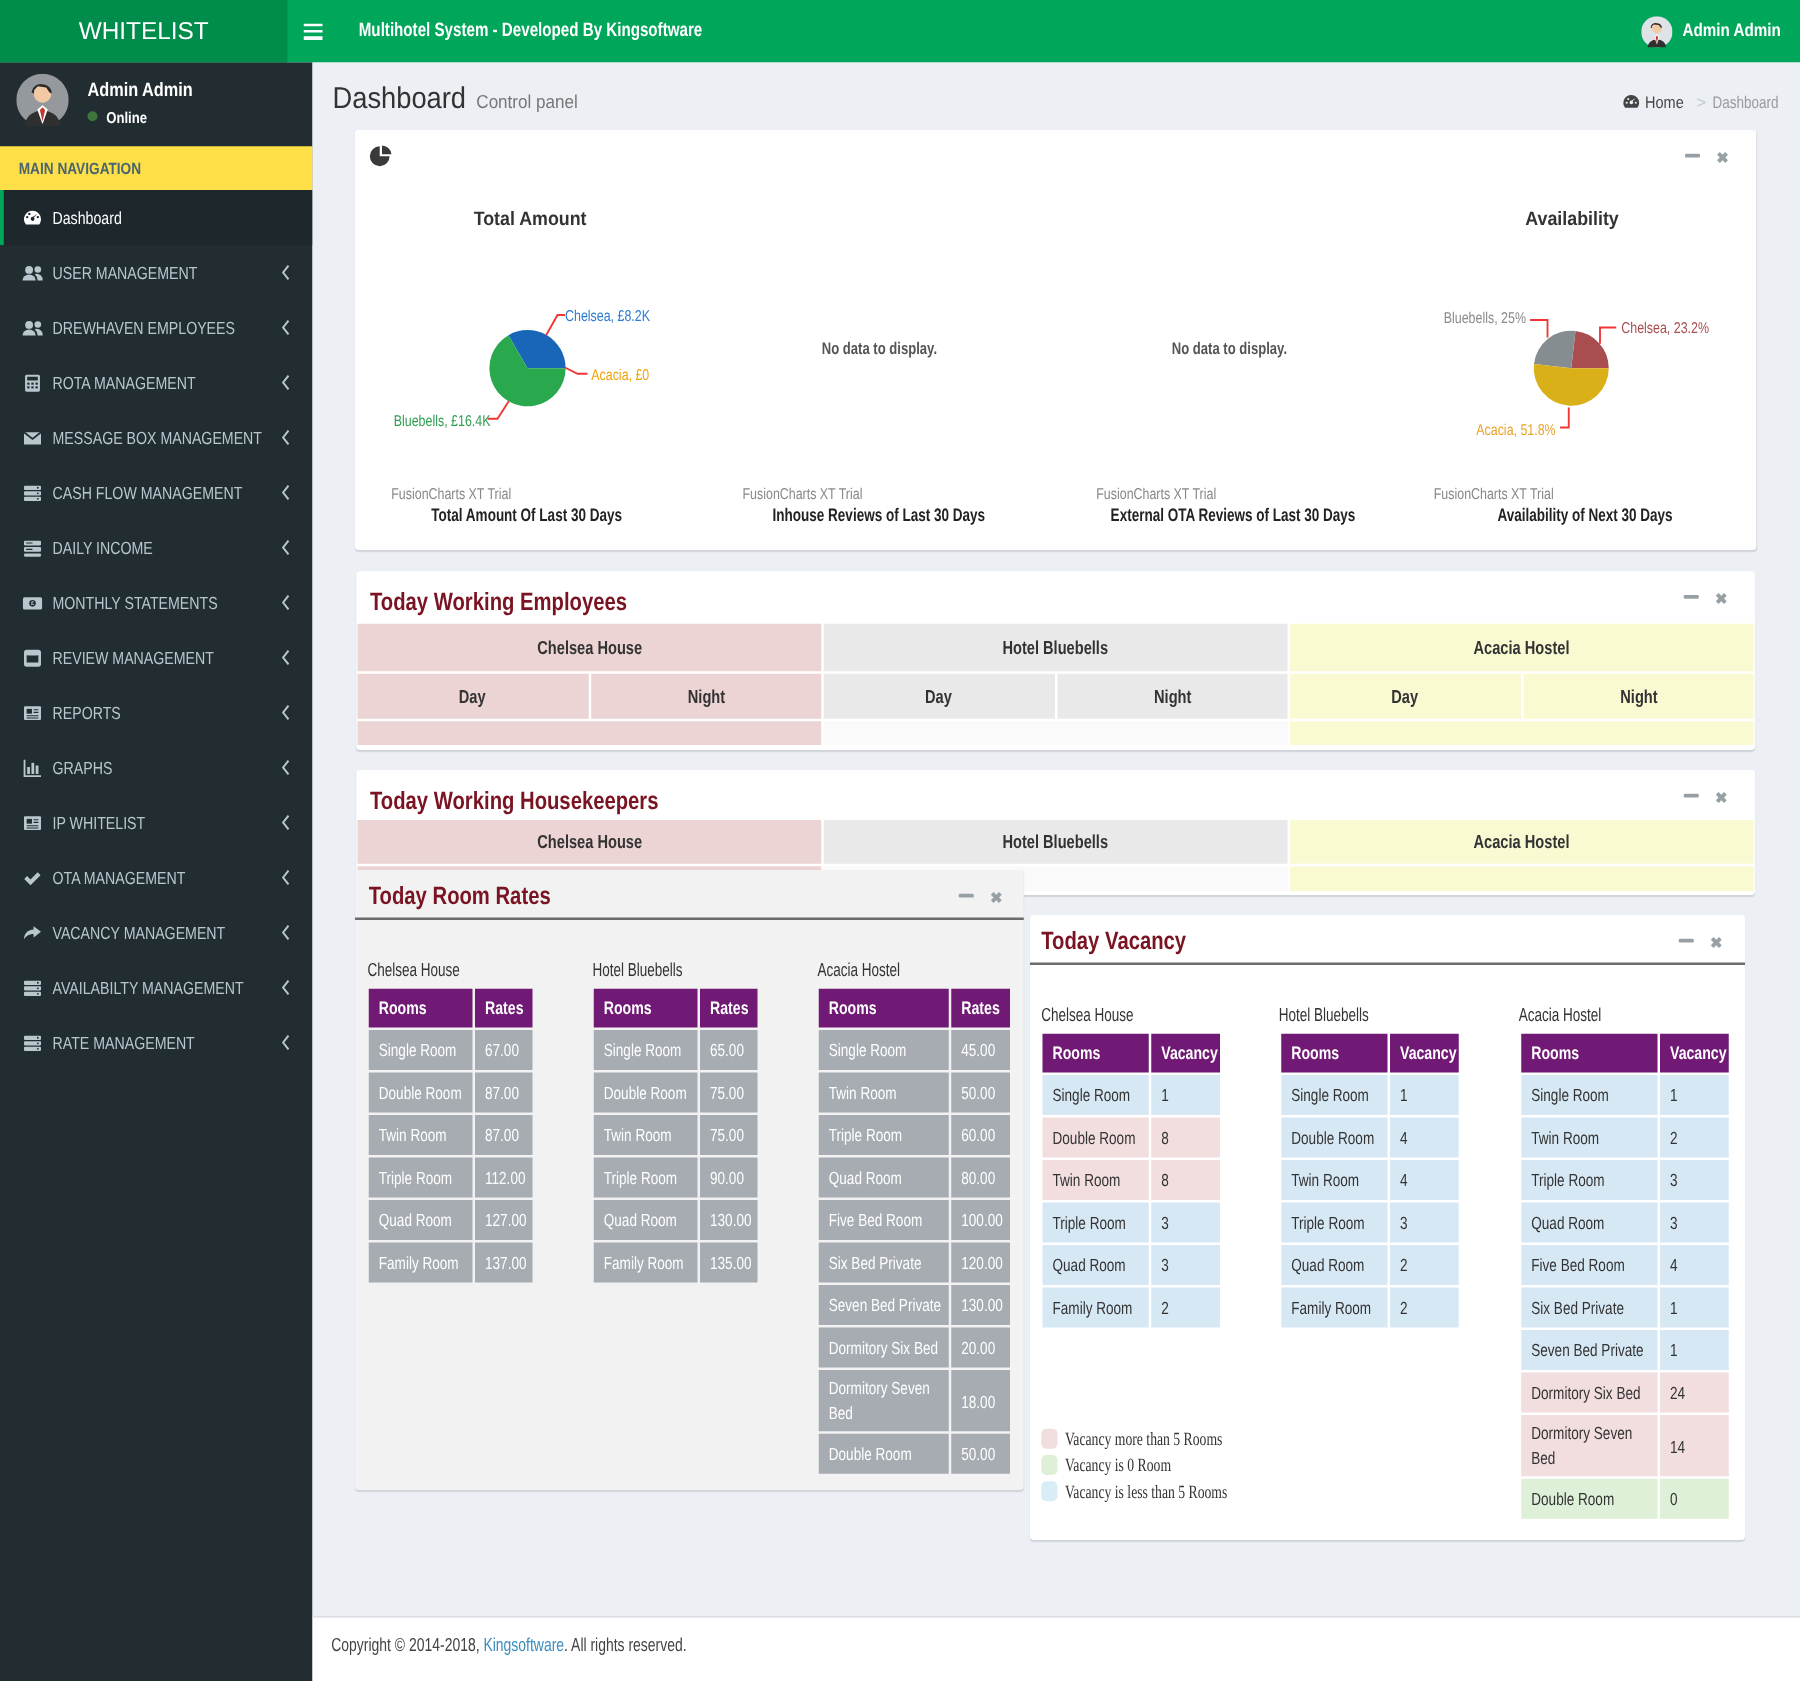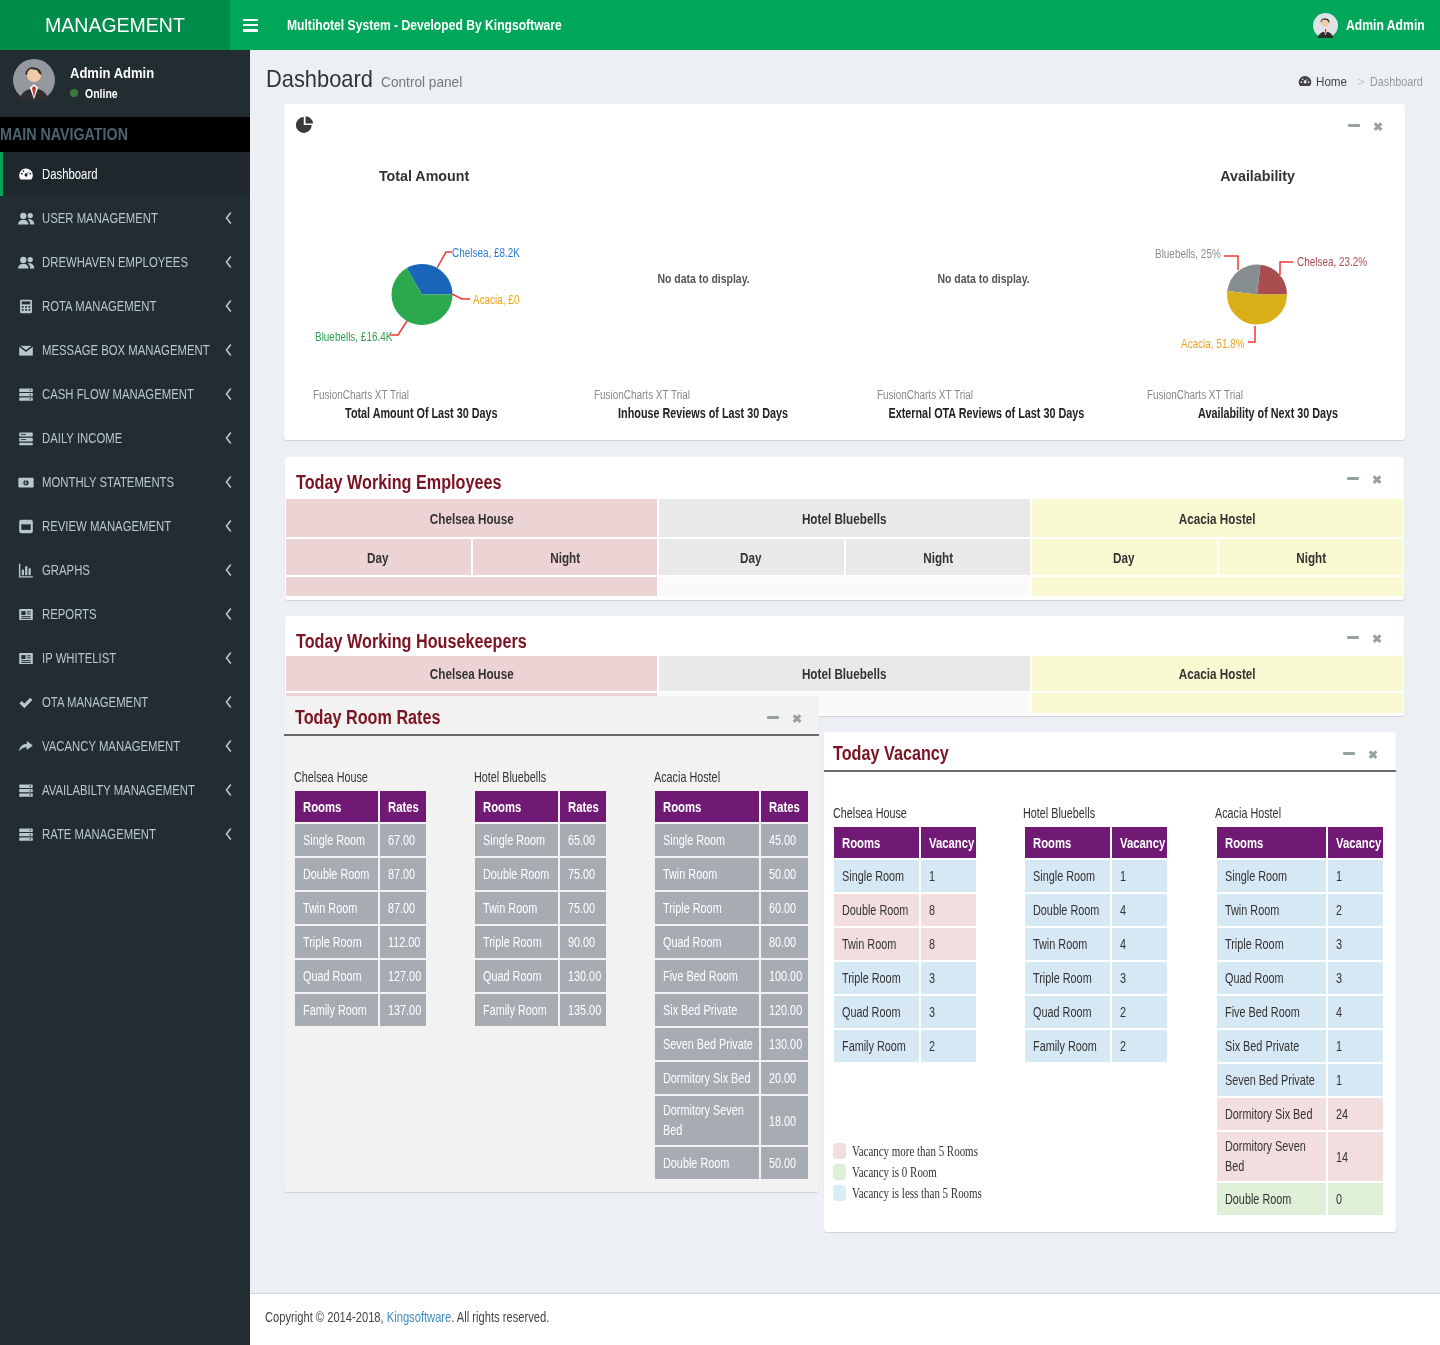--- a/index.html
+++ b/index.html
@@ -17,21 +17,21 @@
 .navtitle .sx { transform:scaleX(0.782); }
 .hdr-user { position:absolute; left:1313px; top:0; height:50px; display:flex; align-items:center; }
 .hdr-user b { color:#fff; font-size:14.5px; margin-left:8px; display:inline-block; transform:scaleX(0.84); transform-origin:0 50%; }
 
 
 .sidebar { position:absolute; left:0; top:50px; width:250px; height:1295px; background:#222d32; }
 .uname { position:absolute; left:70px; top:14px; color:#fff; font-size:15.5px; font-weight:bold; transform:scaleX(0.84); transform-origin:0 50%; }
 .ustat { position:absolute; left:70px; top:37px; color:#fff; font-size:12.5px; font-weight:bold; }
 .ustat .sx { transform:scaleX(0.84); }
 .udot { display:inline-block; width:8px; height:8px; border-radius:50%; background:#3c763d; margin-right:7px; vertical-align:1px; }
-.navlabel { position:absolute; left:0; top:67px; width:250px; height:35px; background:#000000; color:#4b646f; font-size:17px; font-weight:bold; line-height:35px; }
+.navlabel { position:absolute; left:0; top:67px; width:250px; height:35px; background:#fde047; color:#4b646f; font-size:13px; font-weight:bold; line-height:35px; padding-left:15px; }
 .navlabel .sx { transform:scaleX(0.84); }
 .menu { position:absolute; left:0; top:102px; width:250px; list-style:none; }
 .menu li { position:relative; height:44px; line-height:44px; color:#b8c7ce; font-size:14px; border-left:3px solid transparent; }
 .menu li.active { background:#1e282c; border-left-color:#00a65a; color:#fff; }
 .menu li .mi { position:absolute; left:14px; top:14px; width:18px; height:17px; }
 .menu li .mt { position:absolute; left:39px; top:0; white-space:nowrap; transform:scaleX(0.81); transform-origin:0 50%; }
 .menu li .chev { position:absolute; right:18px; top:15px; width:7px; height:14px; }
 
 
 .content-bg { position:absolute; left:250px; top:50px; width:1190px; height:1243px; background:#ecf0f5; }
@@ -91,21 +91,21 @@
 
 
 .footer { position:absolute; left:250px; top:1293px; width:1190px; height:52px; background:#fff; border-top:1px solid #d2d6de; font-size:15px; color:#444; padding:14px 0 0 15px; }
 .footer a { color:#3c8dbc; text-decoration:none; }
 .footer .sx { transform:scaleX(0.744); }
 </style>
 </head>
 <body>
 
 <div class="hdr">
-  <div class="logo">MANAGEMENT</div>
+  <div class="logo">WHITELIST</div>
   <div class="burger">
       <span></span>
       <span></span>
       <span></span>
     </div>
   <div class="navtitle"><span class="sx">Multihotel System - Developed By Kingsoftware</span></div>
   <div class="hdr-user">
     <svg width="25" height="25" viewBox="0 0 50 50">
         <circle cx="25" cy="25" r="25" fill="#dfe3e7"></circle>
         <circle cx="25" cy="19" r="8" fill="#f1c9a5"></circle>
@@ -240,42 +240,42 @@
           <path d="M4.5 7.5h11v6.5h-11z" fill="#222d32"></path>
           <path d="M5 8l5 3.8L15 8" fill="none" stroke="#222d32" stroke-width="1.5"></path>
         </svg>
         <span class="mt">REVIEW MANAGEMENT</span>
         <svg class="chev" viewBox="0 0 7 14">
           <path d="M5.8 1.5L1.5 7l4.3 5.5" fill="none" stroke="#b8c7ce" stroke-width="1.6"></path>
         </svg>
       </li>
       <li>
         <svg class="mi" viewBox="0 0 20 20" fill="#b8c7ce">
-          <path d="M2.5 2v15.5H18" fill="none" stroke="#b8c7ce" stroke-width="1.7"></path>
-          <rect x="5" y="9" width="2.6" height="6.5"></rect>
-          <rect x="9" y="5" width="2.6" height="10.5"></rect>
-          <rect x="13" y="7.5" width="2.6" height="8"></rect>
-        </svg>
-        <span class="mt">GRAPHS</span>
-        <svg class="chev" viewBox="0 0 7 14">
-          <path d="M5.8 1.5L1.5 7l4.3 5.5" fill="none" stroke="#b8c7ce" stroke-width="1.6"></path>
-        </svg>
-      </li>
-      <li>
-        <svg class="mi" viewBox="0 0 20 20" fill="#b8c7ce">
           <rect x="2" y="3.5" width="16" height="13" rx="1"></rect>
           <rect x="4.5" y="6" width="5" height="4.5" fill="#222d32"></rect>
           <g stroke="#222d32" stroke-width="1.1">
             <path d="M11 6.8h4.5"></path>
             <path d="M11 9.3h4.5"></path>
             <path d="M4.5 12.5h11"></path>
             <path d="M4.5 14.6h11"></path>
           </g>
         </svg>
         <span class="mt">REPORTS</span>
+        <svg class="chev" viewBox="0 0 7 14">
+          <path d="M5.8 1.5L1.5 7l4.3 5.5" fill="none" stroke="#b8c7ce" stroke-width="1.6"></path>
+        </svg>
+      </li>
+      <li>
+        <svg class="mi" viewBox="0 0 20 20" fill="#b8c7ce">
+          <path d="M2.5 2v15.5H18" fill="none" stroke="#b8c7ce" stroke-width="1.7"></path>
+          <rect x="5" y="9" width="2.6" height="6.5"></rect>
+          <rect x="9" y="5" width="2.6" height="10.5"></rect>
+          <rect x="13" y="7.5" width="2.6" height="8"></rect>
+        </svg>
+        <span class="mt">GRAPHS</span>
         <svg class="chev" viewBox="0 0 7 14">
           <path d="M5.8 1.5L1.5 7l4.3 5.5" fill="none" stroke="#b8c7ce" stroke-width="1.6"></path>
         </svg>
       </li>
       <li>
         <svg class="mi" viewBox="0 0 20 20" fill="#b8c7ce">
           <rect x="2" y="3.5" width="16" height="13" rx="1"></rect>
           <rect x="4.5" y="6" width="5" height="4.5" fill="#222d32"></rect>
           <g stroke="#222d32" stroke-width="1.1">
             <path d="M11 6.8h4.5"></path>

